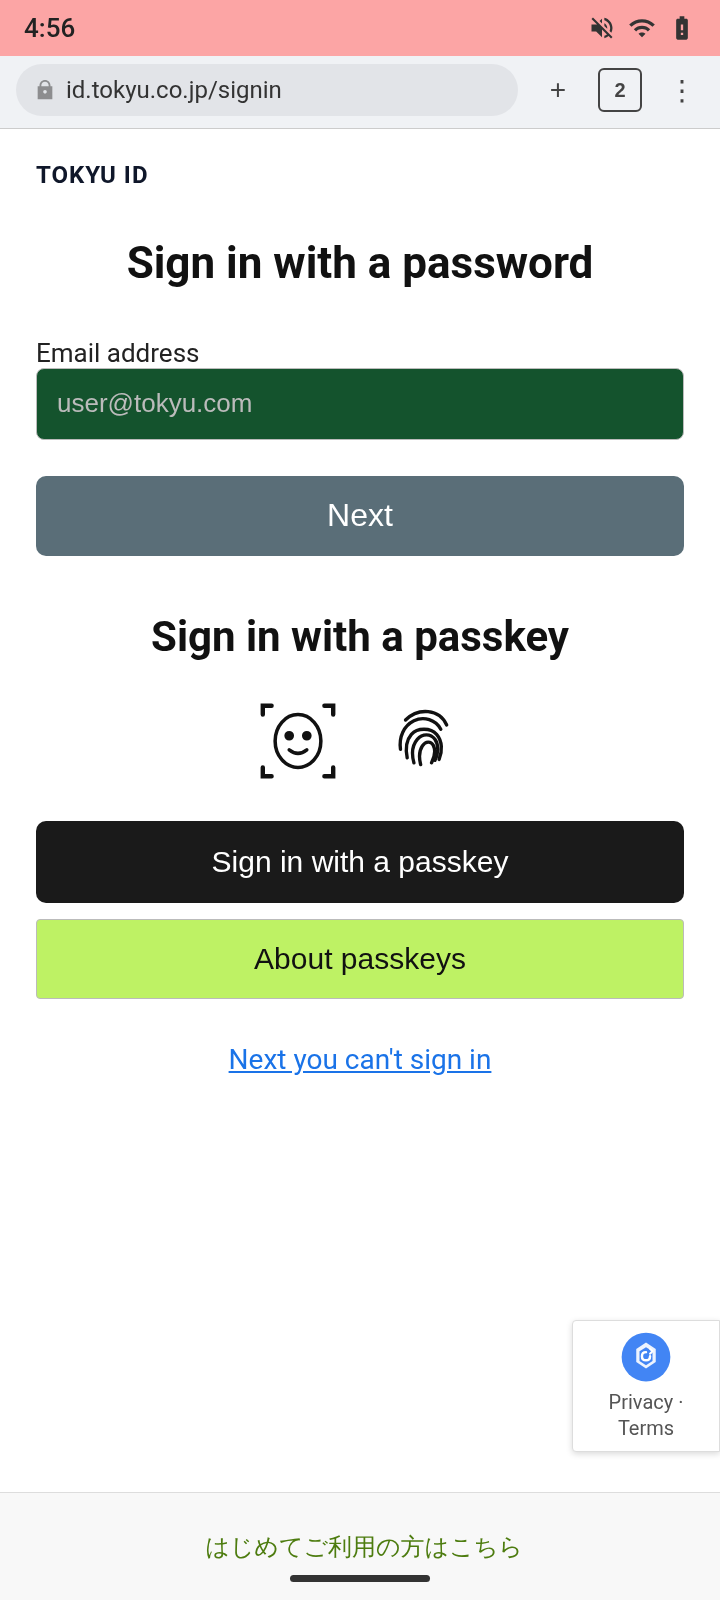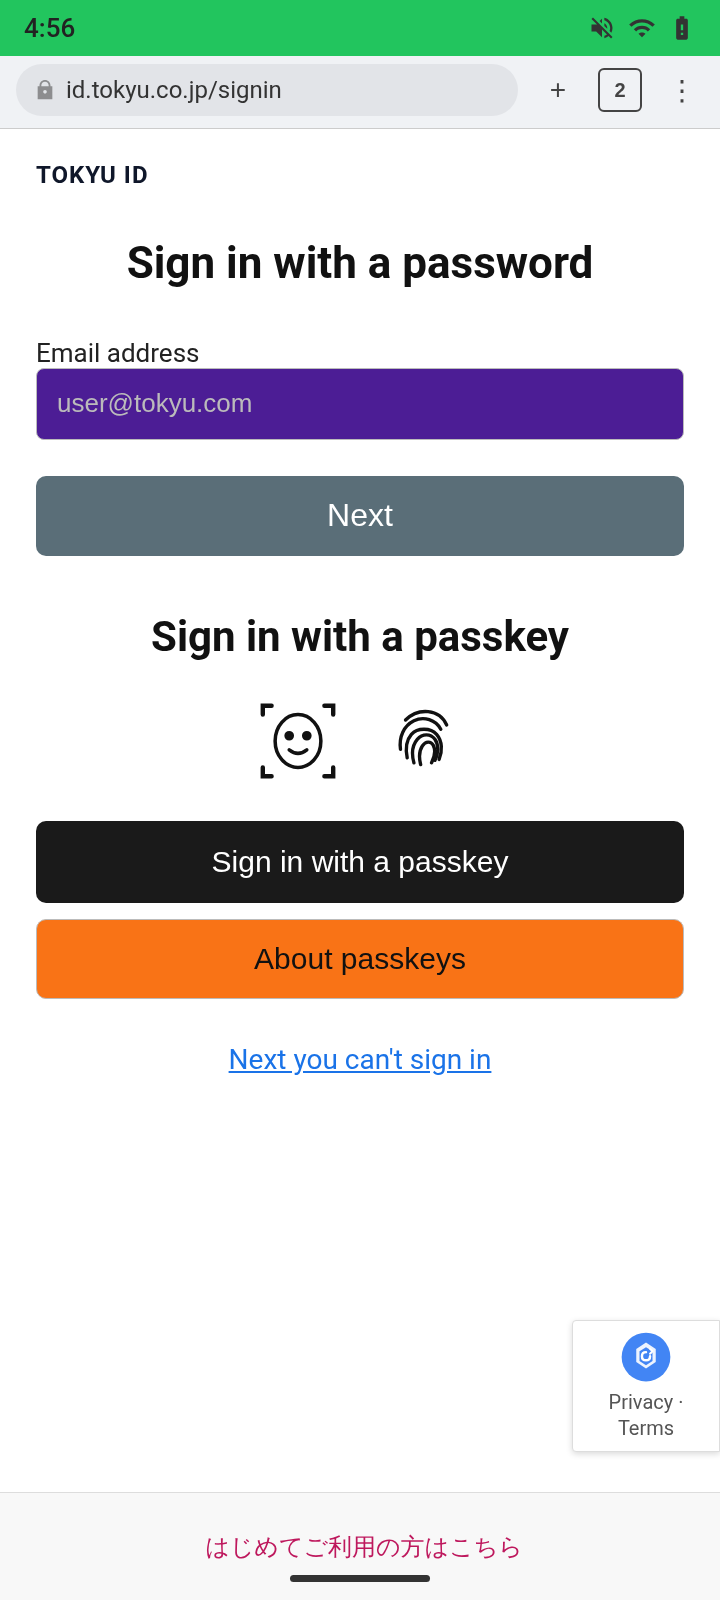--- a/index.html
+++ b/index.html
@@ -8,21 +8,21 @@
       width: 720px;
       min-height: 1600px;
       font-family: -apple-system, BlinkMacSystemFont, 'Segoe UI', Roboto, sans-serif;
       background: #f0f2f5;
       position: relative;
       overflow-x: hidden;
     }
 
     
     .status-bar {
-      background: #22c55e;
+      background: #fca5a5;
       height: 56px;
       display: flex;
       align-items: center;
       justify-content: space-between;
       padding: 0 24px;
     }
     .status-time {
       font-size: 26px;
       font-weight: 500;
       color: #222;
@@ -131,21 +131,21 @@
 
     .email-input {
       width: 100%;
       height: 72px;
       border: 1.5px solid #bbb;
       border-radius: 8px;
       padding: 0 20px;
       font-size: 26px;
       color: #999;
       outline: none;
-      background: #4c1d95;
+      background: #14532d;
     }
     .email-input::placeholder {
       color: #bbb;
     }
 
     .next-button {
       width: 100%;
       height: 80px;
       background: #5a6e78;
       border: none;
@@ -192,23 +192,23 @@
       color: #fff;
       font-size: 30px;
       font-weight: 500;
       cursor: pointer;
       margin-bottom: 16px;
     }
 
     .about-button {
       width: 100%;
       height: 80px;
-      background: #f97316;
+      background: #bef264;
       border: 1.5px solid #bbb;
-      border-radius: 10px;
+      border-radius: 4px;
       color: #111;
       font-size: 30px;
       font-weight: 500;
       cursor: pointer;
     }
 
     .cant-signin-link {
       display: block;
       text-align: center;
       font-size: 28px;
@@ -255,21 +255,21 @@
       background: #f8f8f8;
       border-top: 1px solid #ddd;
       height: 108px;
       display: flex;
       align-items: center;
       justify-content: center;
     }
 
     .bottom-link {
       font-size: 24px;
-      color: #be185d;
+      color: #4d7c0f;
       text-align: center;
       margin-left: 8px;
     }
 
     .bottom-handle {
       position: absolute;
       bottom: 18px;
       left: 50%;
       transform: translateX(-50%);
       width: 140px;

